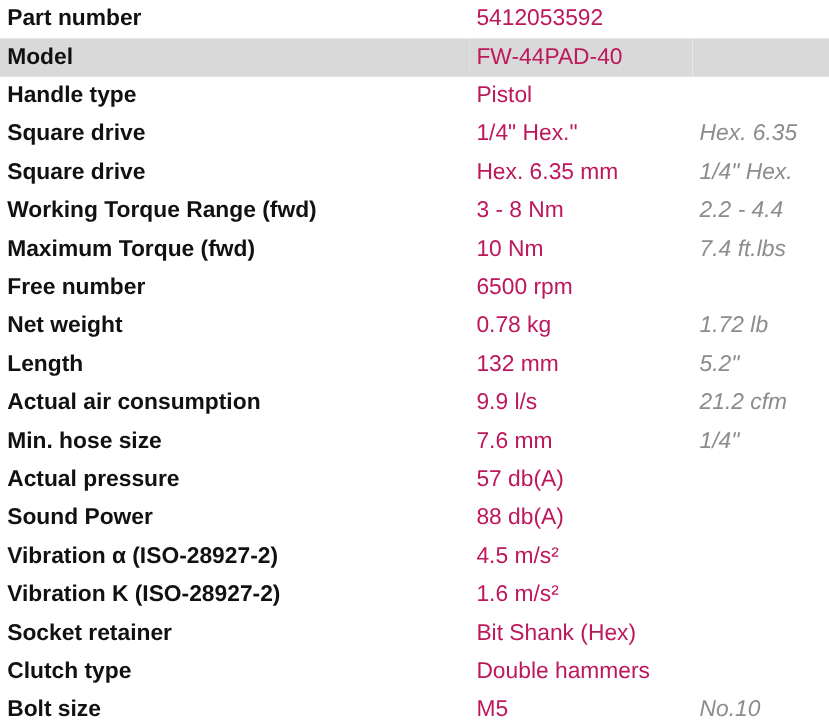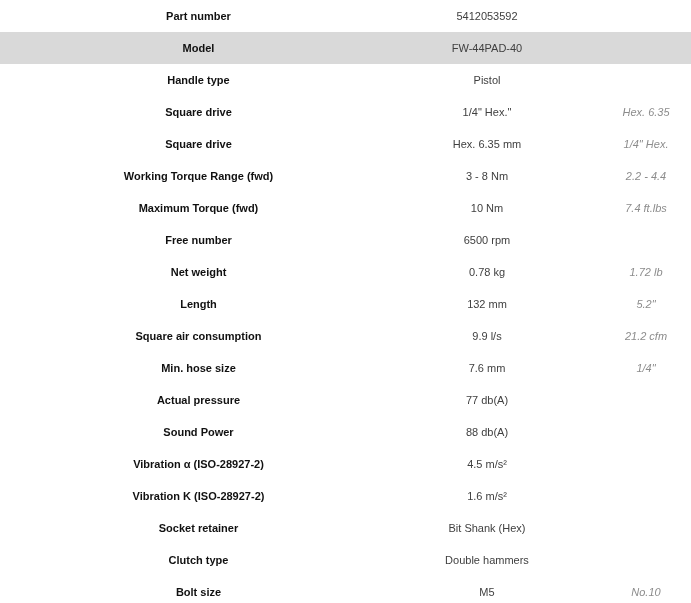--- a/index.html
+++ b/index.html
@@ -21,36 +21,35 @@
   }
   .spec-table tr {
     height: 32px;
   }
   .spec-table tr.alt {
     background: #d9d9d9;
   }
   .spec-table td {
     padding: 0 0 0 6px;
     vertical-align: middle;
-    font-size: 11px;
+    font-size: 19px;
     border: none;
     line-height: 1.1;
     white-space: nowrap;
     overflow: hidden;
-    text-align: center;
   }
   .col-label {
     width: 385px;
     font-weight: bold;
     color: #111111;
   }
   .col-value {
     width: 180px;
     font-weight: normal;
-    color: #404040;
+    color: #be185d;
   }
   .col-alt {
     width: 126px;
     font-style: italic;
     color: #8c8c8c;
   }
 </style>
 </head>
 <body>
 
@@ -100,32 +99,32 @@
         <td class="col-label">Net weight</td>
         <td class="col-value">0.78 kg</td>
         <td class="col-alt">1.72 lb</td>
       </tr>
       <tr>
         <td class="col-label">Length</td>
         <td class="col-value">132 mm</td>
         <td class="col-alt">5.2"</td>
       </tr>
       <tr>
-        <td class="col-label">Square air consumption</td>
+        <td class="col-label">Actual air consumption</td>
         <td class="col-value">9.9 l/s</td>
         <td class="col-alt">21.2 cfm</td>
       </tr>
       <tr>
         <td class="col-label">Min. hose size</td>
         <td class="col-value">7.6 mm</td>
         <td class="col-alt">1/4"</td>
       </tr>
       <tr>
         <td class="col-label">Actual pressure</td>
-        <td class="col-value">77 db(A)</td>
+        <td class="col-value">57 db(A)</td>
         <td class="col-alt"></td>
       </tr>
       <tr>
         <td class="col-label">Sound Power</td>
         <td class="col-value">88 db(A)</td>
         <td class="col-alt"></td>
       </tr>
       <tr>
         <td class="col-label">Vibration α (ISO-28927-2)</td>
         <td class="col-value">4.5 m/s²</td>

